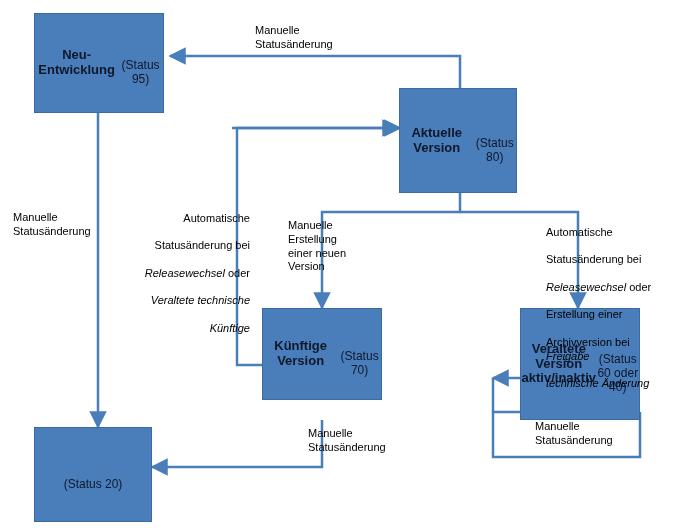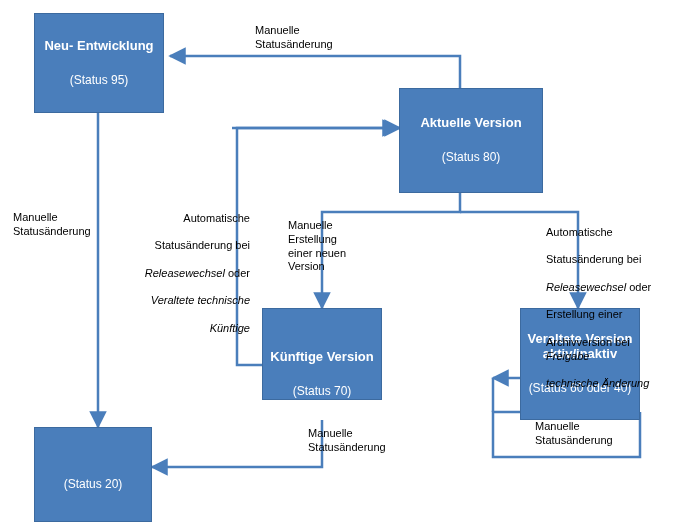--- a/index.html
+++ b/index.html
@@ -12,23 +12,23 @@
     width: 687px;
     height: 532px;
     background: #ffffff;
     font-family: "Liberation Sans", sans-serif;
     overflow: hidden;
   }
   .node {
     position: absolute;
     background: #4a7ebb;
     border: 1px solid #3c6a9f;
-    color: #ffffff;
+    color: #0f172a;
     display: flex;
-    flex-direction: column;
+    flex-direction: row;
     align-items: center;
     justify-content: center;
     text-align: center;
     line-height: 1.15;
     box-sizing: border-box;
   }
   .node .title {
     font-weight: bold;
     font-size: 13px;
   }
@@ -88,21 +88,21 @@
       <path d="M 493,378 L 493,412"></path>
     </g>
   </svg>
 
   <div class="node" style="left:34px; top:13px; width:130px; height:100px;">
     <div class="title">Neu-
 Entwicklung</div>
     <div class="status">(Status 95)</div>
   </div>
 
-  <div class="node" style="left:399px; top:88px; width:144px; height:105px;">
+  <div class="node" style="left:399px; top:88px; width:118px; height:105px;">
     <div class="title">Aktuelle
 Version</div>
     <div class="status">(Status 80)</div>
   </div>
 
   <div class="node" style="left:262px; top:308px; width:120px; height:92px;justify-content:flex-end;">
     <div class="title">Künftige
 Version</div>
     <div class="status">(Status 70)</div>
   </div>

